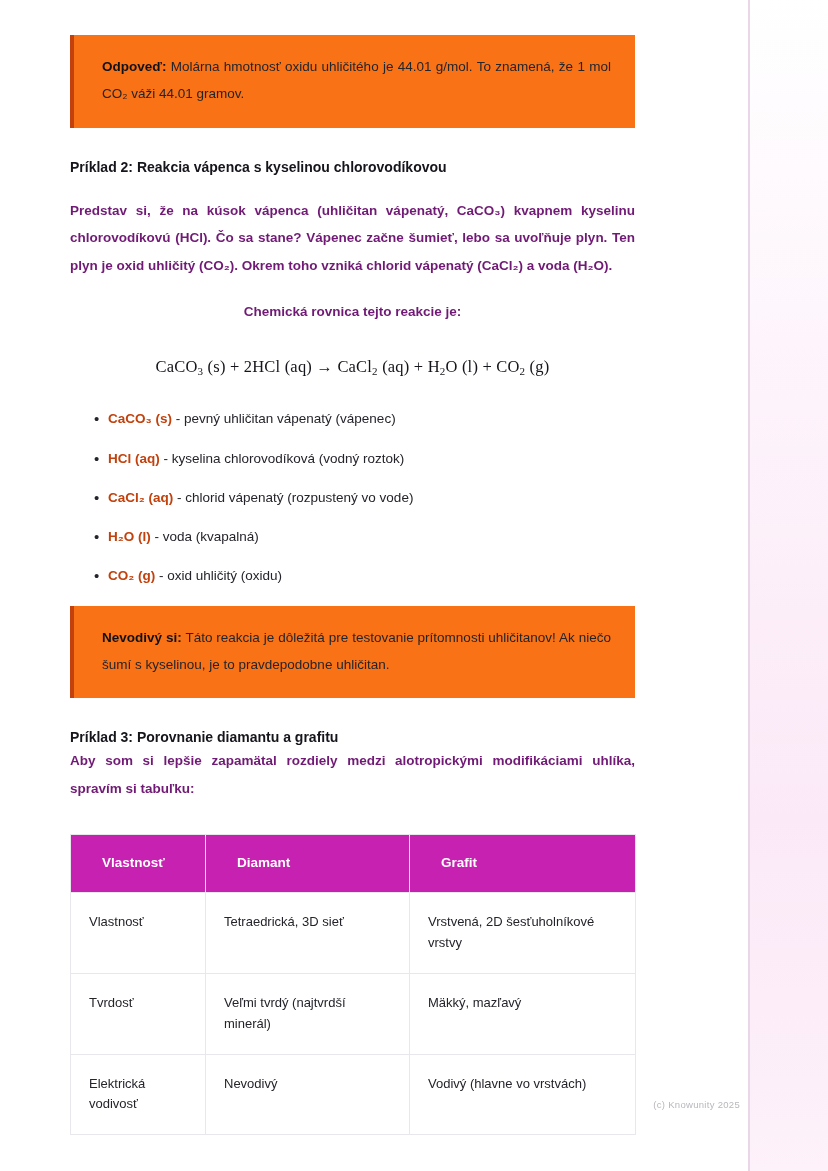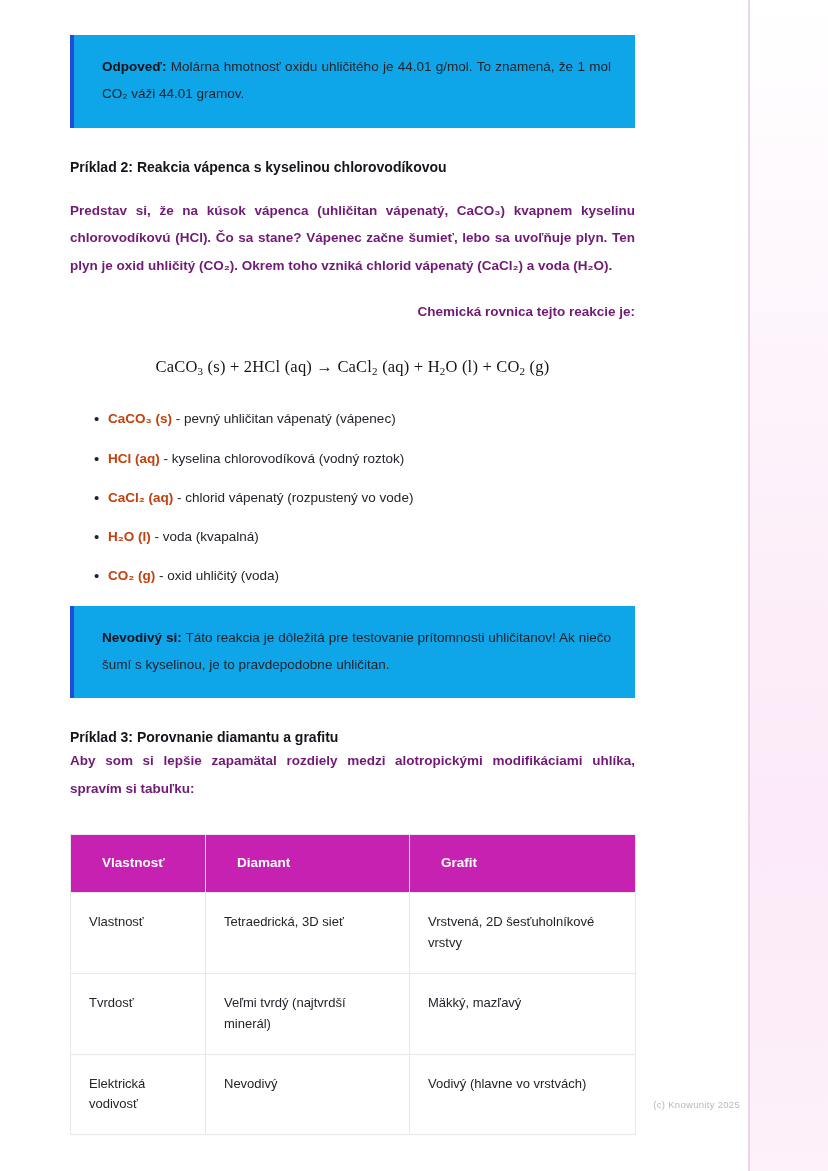--- a/index.html
+++ b/index.html
@@ -44,22 +44,22 @@
 
   .content {
     position: absolute;
     left: 70px;
     top: 0;
     width: 565px;
   }
 
   
   .callout {
-    background: #0ea5e9;
-    border-left: 4px solid #1d4ed8;
+    background: #f97316;
+    border-left: 4px solid #c2410c;
     padding: 18px 24px 18px 28px;
     box-sizing: border-box;
     margin-bottom: 0;
   }
   .callout p {
     margin: 0;
     font-size: 13.5px;
     line-height: 2.0;
     text-align: justify;
     color: #24242b;
@@ -79,21 +79,21 @@
 
   p.para {
     font-size: 13.5px;
     line-height: 2.05;
     color: #701a75;
     margin: 0;
     text-align: justify;
     font-weight: bold;
   }
   p.para.nojust {
-    text-align: right;
+    text-align: center;
   }
 
   .equation {
     font-family: "Liberation Serif", serif;
     font-size: 16.5px;
     text-align: center;
     color: #15151c;
     letter-spacing: 0.2px;
   }
   .equation sub {
@@ -186,21 +186,21 @@
 
     <div class="equation" style="margin-top:32px;">
       CaCO<sub>3</sub> (s) + 2HCl (aq) → CaCl<sub>2</sub> (aq) + H<sub>2</sub>O (l) + CO<sub>2</sub> (g)
     </div>
 
     <ul class="bullets" style="margin-top:32px;">
       <li><b>CaCO₃ (s)</b><span> - pevný uhličitan vápenatý (vápenec)</span></li>
       <li><b>HCl (aq)</b><span> - kyselina chlorovodíková (vodný roztok)</span></li>
       <li><b>CaCl₂ (aq)</b><span> - chlorid vápenatý (rozpustený vo vode)</span></li>
       <li><b>H₂O (l)</b><span> - voda (kvapalná)</span></li>
-      <li><b>CO₂ (g)</b><span> - oxid uhličitý (voda)</span></li>
+      <li><b>CO₂ (g)</b><span> - oxid uhličitý (oxidu)</span></li>
     </ul>
 
     <div class="callout" style="margin-top:13px; height:92px;">
       <p><b>Nevodivý si:</b><span> Táto reakcia je dôležitá pre testovanie prítomnosti uhličitanov! Ak niečo šumí s kyselinou, je to pravdepodobne uhličitan.</span></p>
     </div>
 
     <h3 class="heading" style="margin-top:30px;">Príklad 3: Porovnanie diamantu a grafitu</h3>
 
     <p class="para" style="">Aby som si lepšie zapamätal rozdiely medzi alotropickými modifikáciami uhlíka, spravím si tabuľku:</p>
 

